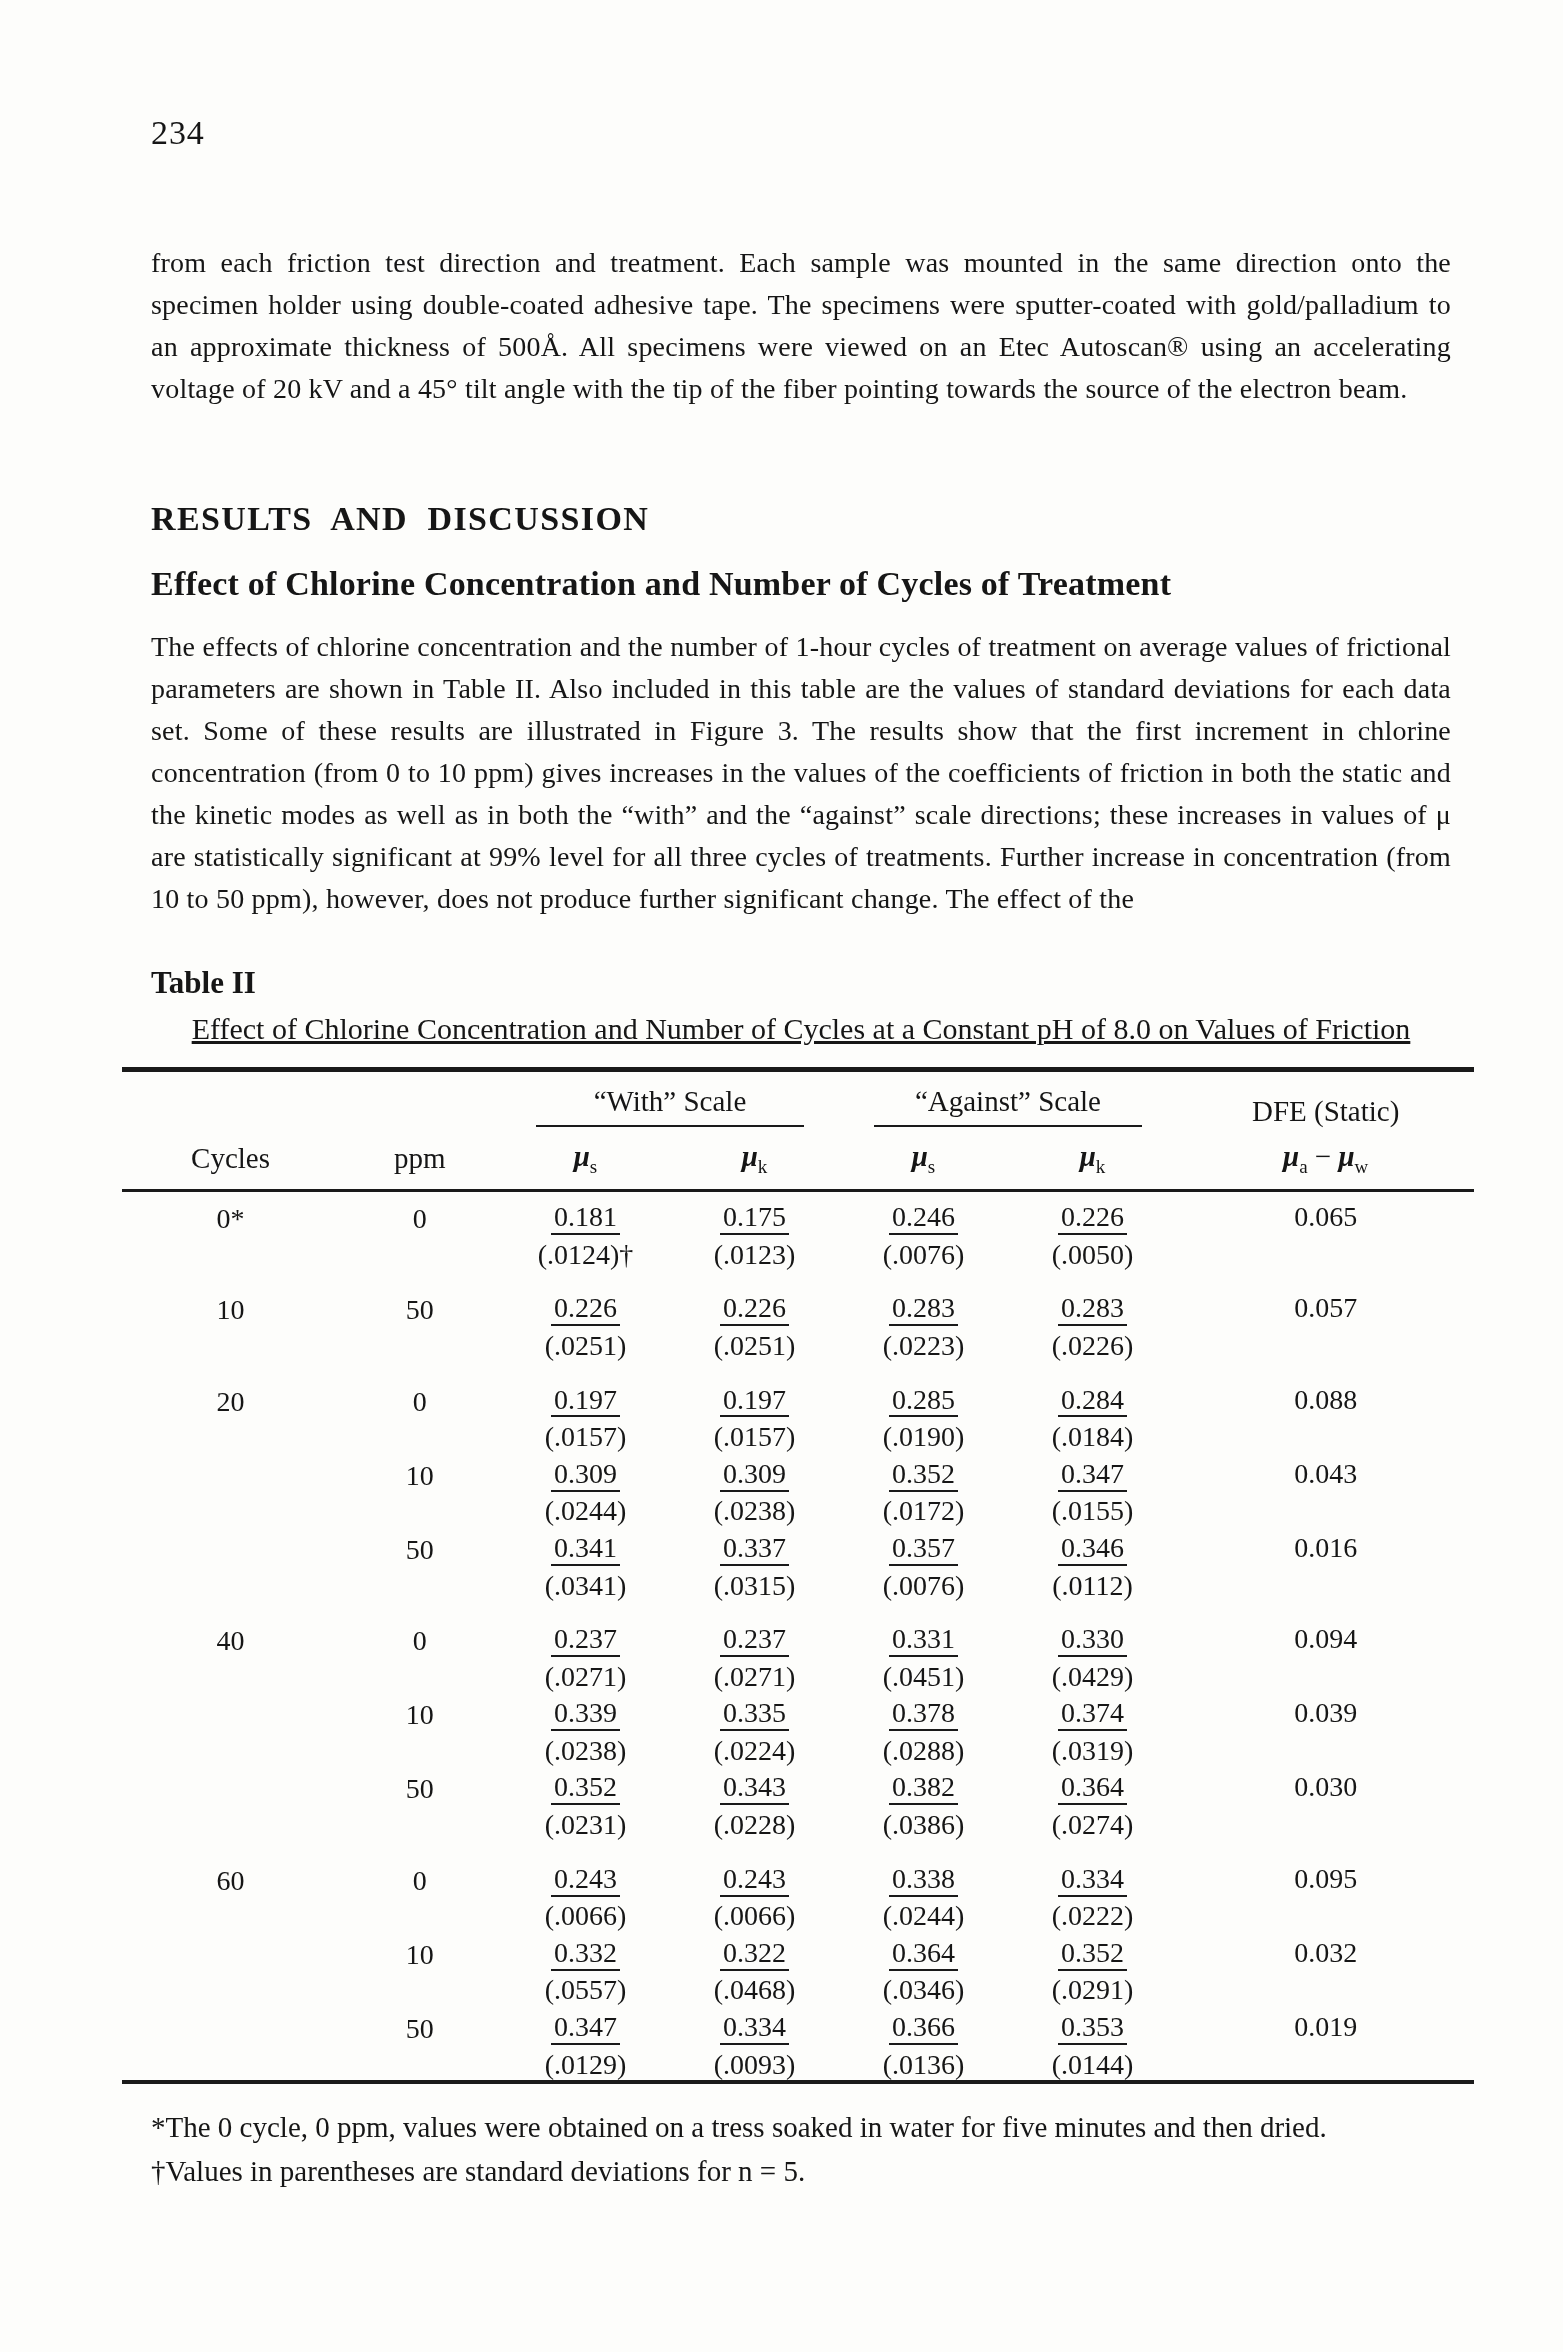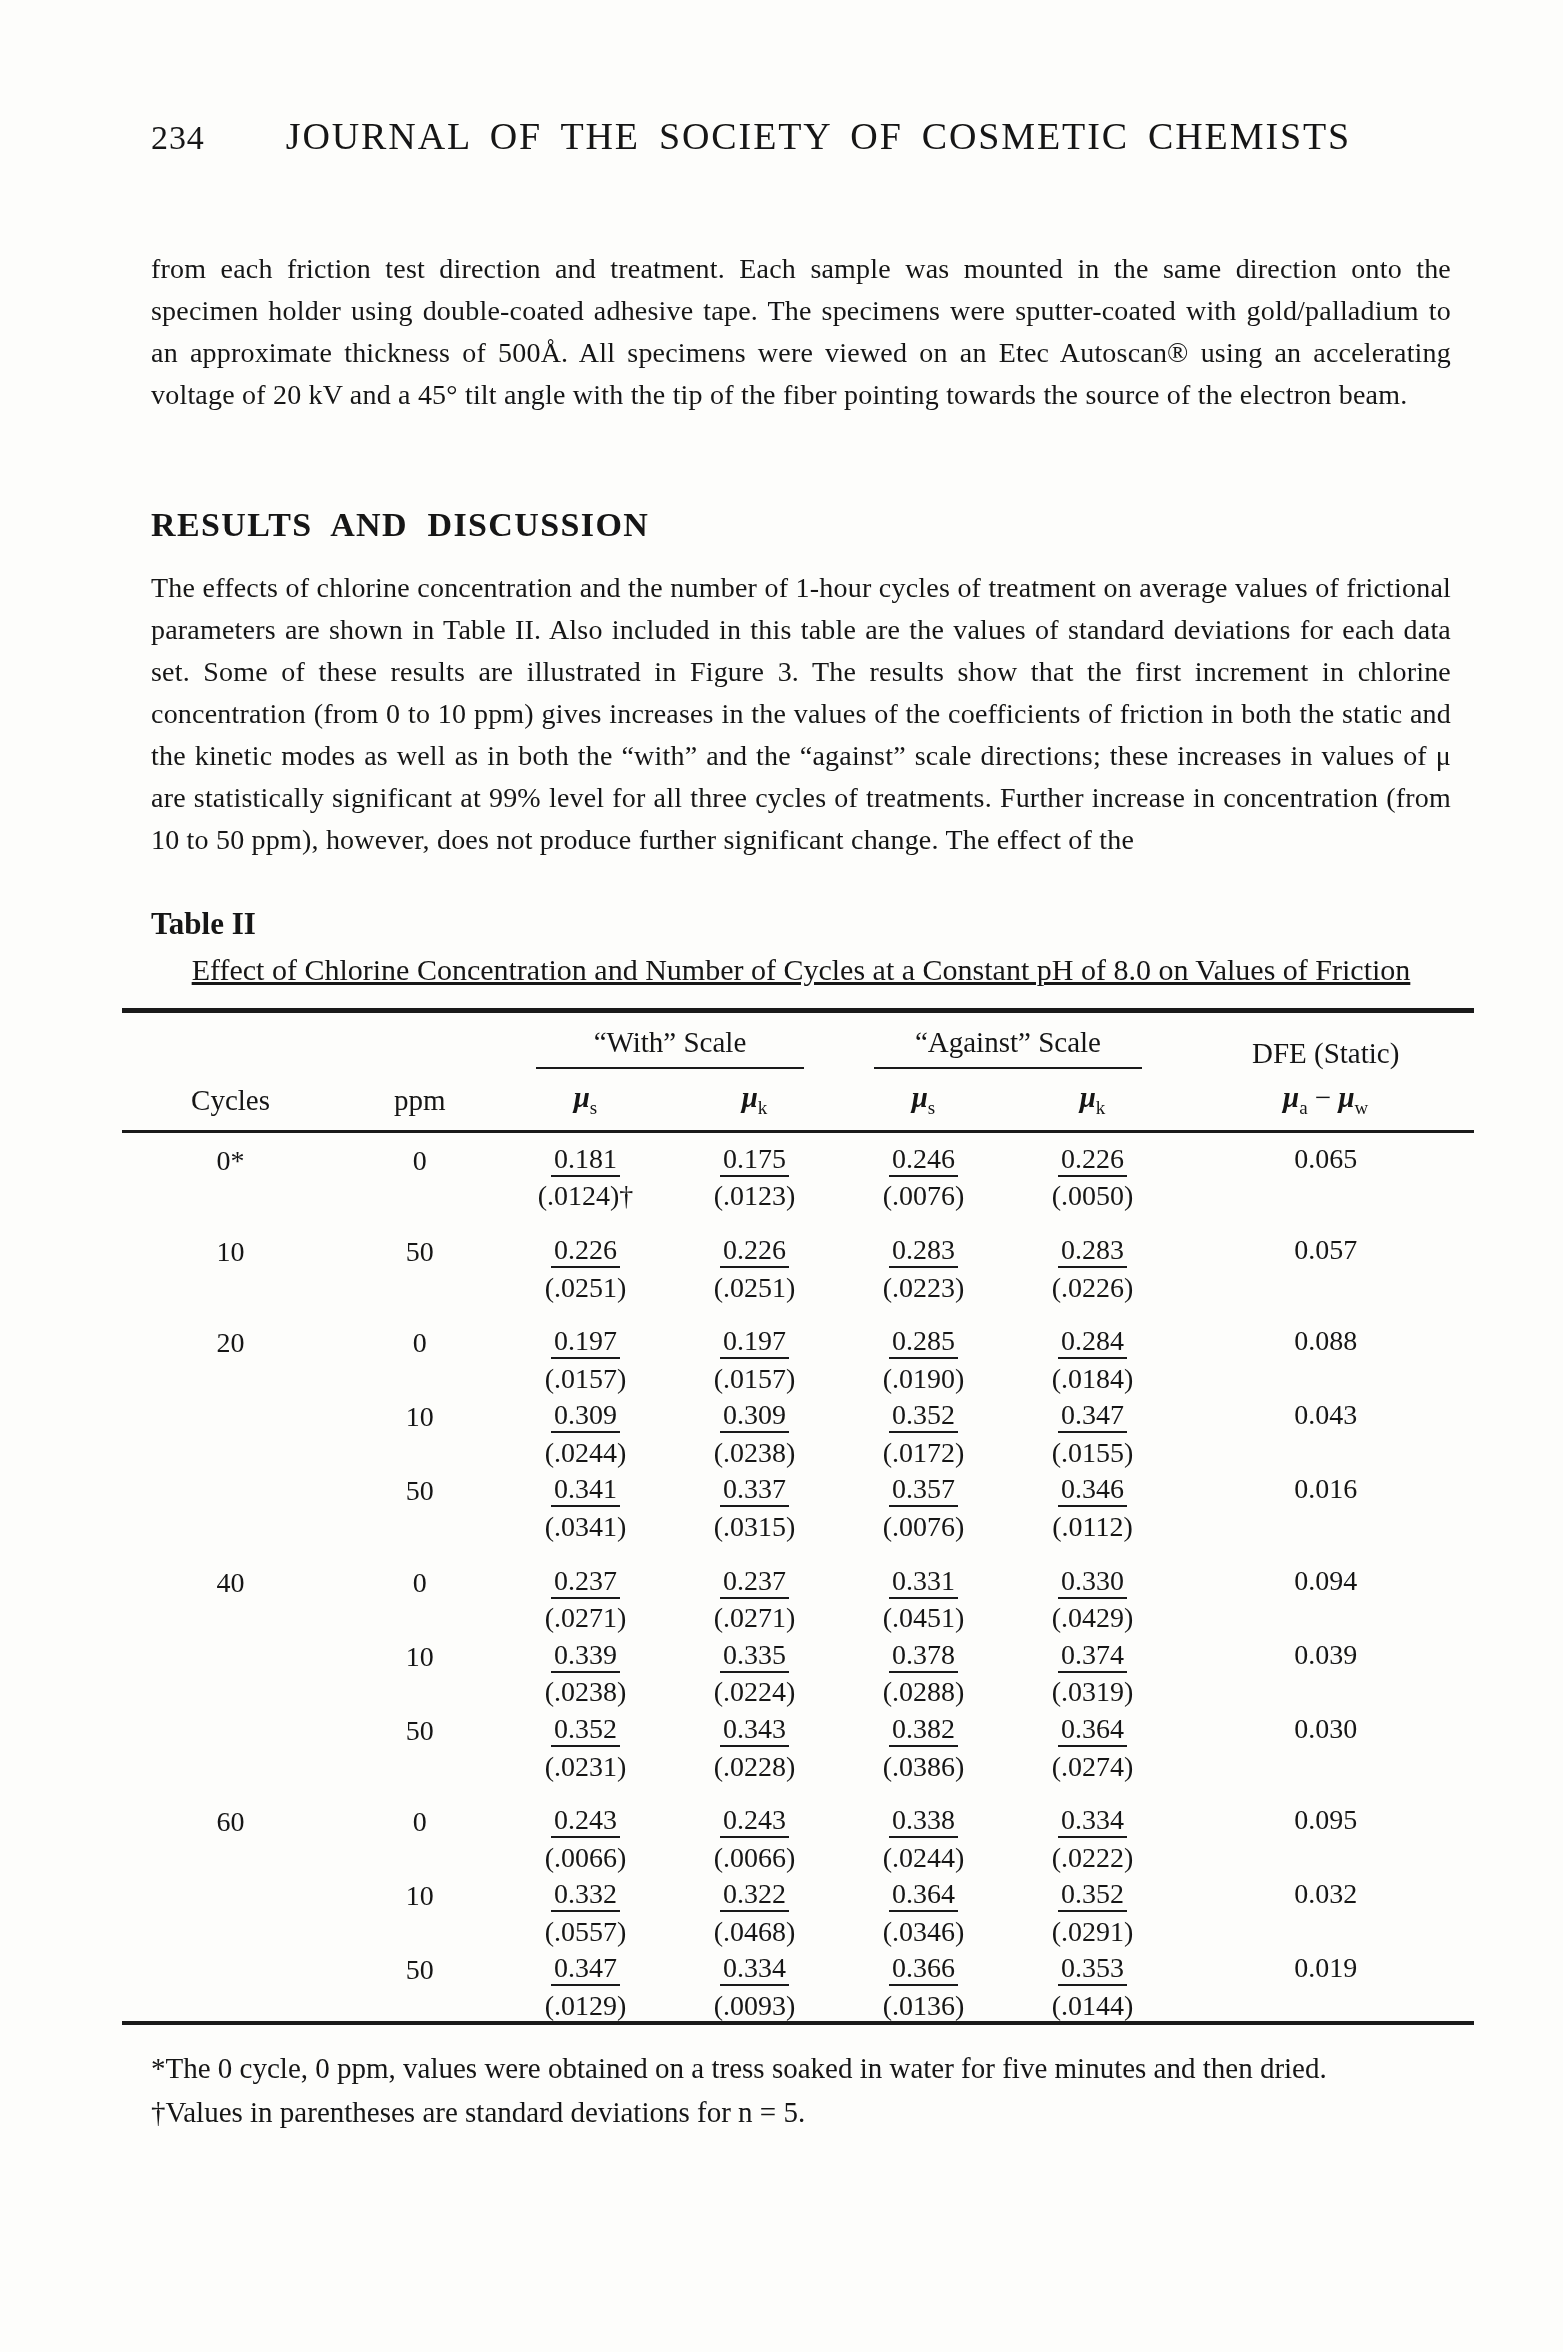--- a/index.html
+++ b/index.html
@@ -65,26 +65,26 @@
   
   .footnotes{margin-top:21px;font-size:29px;line-height:44px;}
 </style>
 </head>
 <body>
 
 <div class="page">
 
   <header class="page-header">
     <span class="page-number">234</span>
-    <span class="journal-title">JOURNAL OF THE SOCIETY OF COSMETIC CHEMISTS</span>
   </header>
 
   <p class="body-par par-methods">from each friction test direction and treatment. Each sample was mounted in the same direction onto the specimen holder using double-coated adhesive tape. The specimens were sputter-coated with gold/palladium to an approximate thickness of 500Å. All specimens were viewed on an Etec Autoscan® using an accelerating voltage of 20 kV and a 45° tilt angle with the tip of the fiber pointing towards the source of the electron beam.</p>
 
   <h2 class="section-heading">RESULTS AND DISCUSSION</h2>
+  <h3 class="subsection-heading">Effect of Chlorine Concentration and Number of Cycles of Treatment</h3>
 
   <p class="body-par par-results">The effects of chlorine concentration and the number of 1-hour cycles of treatment on average values of frictional parameters are shown in Table II. Also included in this table are the values of standard deviations for each data set. Some of these results are illustrated in Figure 3. The results show that the first increment in chlorine concentration (from 0 to 10 ppm) gives increases in the values of the coefficients of friction in both the static and the kinetic modes as well as in both the “with” and the “against” scale directions; these increases in values of μ are statistically significant at 99% level for all three cycles of treatments. Further increase in concentration (from 10 to 50 ppm), however, does not produce further significant change. The effect of the</p>
 
   <section class="table-block">
     <div class="table-title">Table II</div>
     <div class="table-subtitle">Effect of Chlorine Concentration and Number of Cycles at a Constant pH of 8.0 on Values of Friction</div>
 
     <table class="friction-table">
       <colgroup>
         <col style="width:16%">

